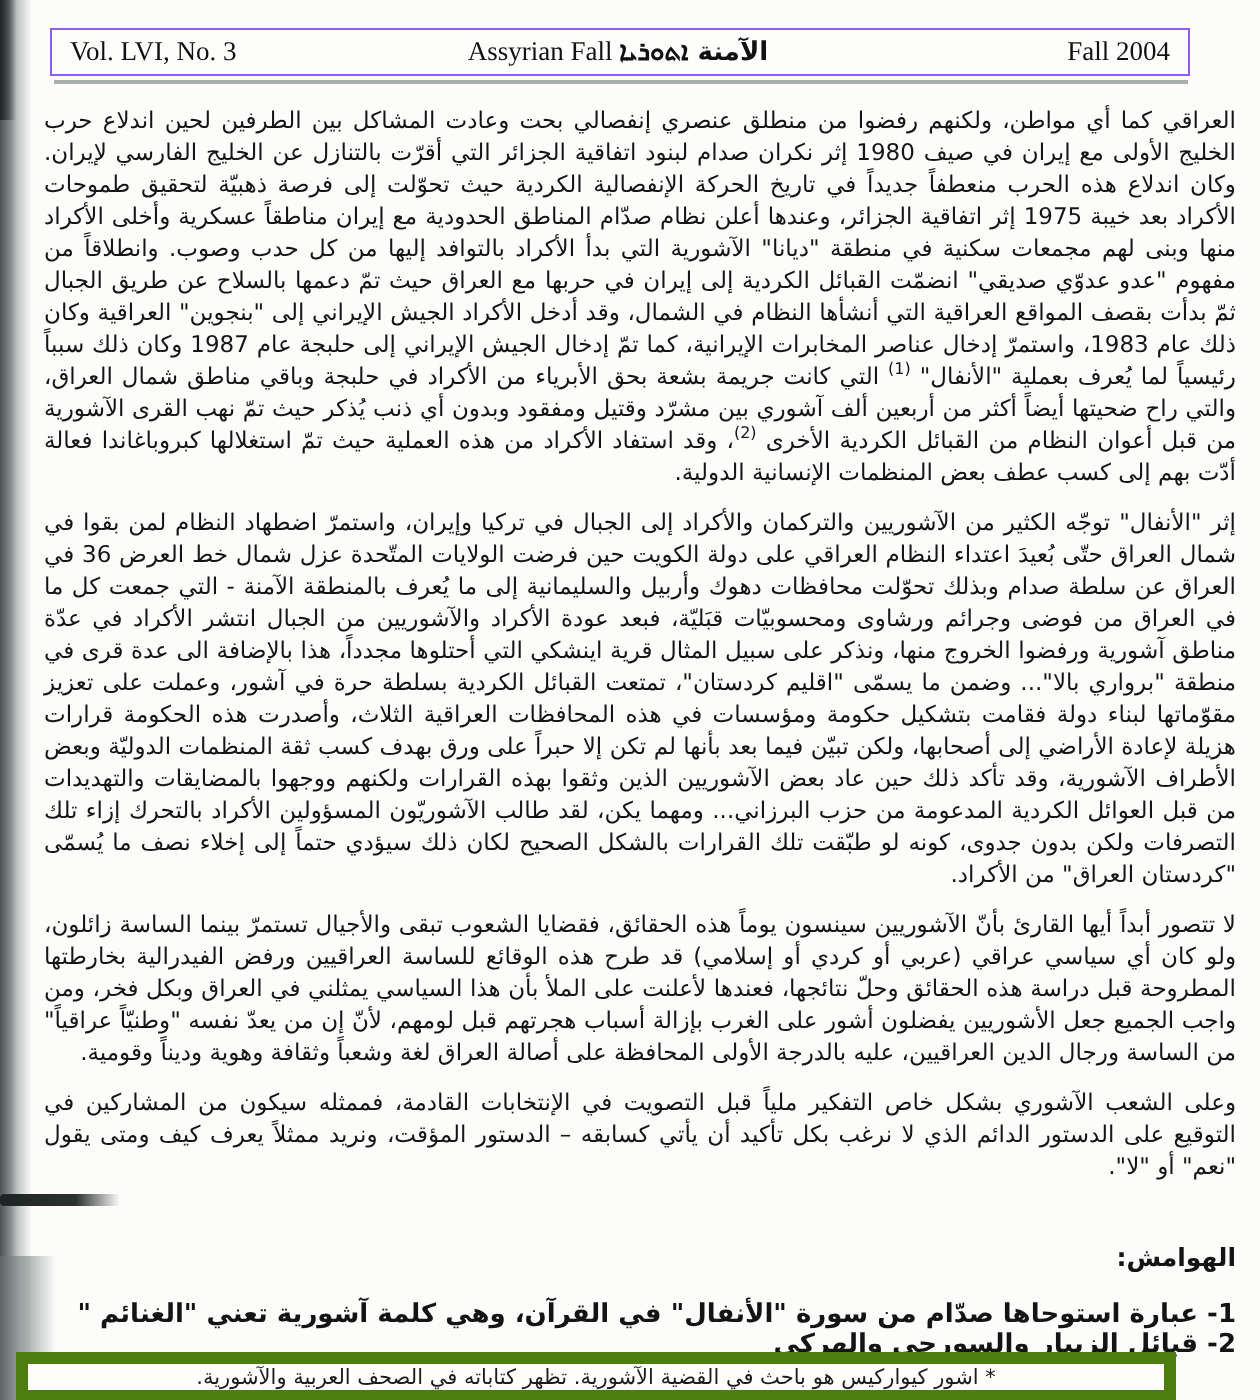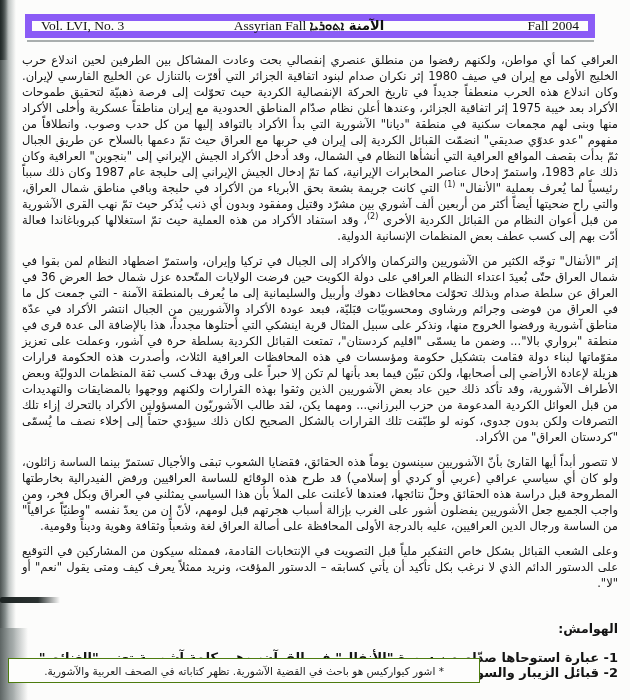--- a/index.html
+++ b/index.html
@@ -29,21 +29,21 @@
   }
   .edge-streak {
     position: absolute; left: 0; top: 597px; width: 62px; height: 6px;
     background: linear-gradient(90deg, #1d2423 0px, #2b3231 38px, rgba(252,252,251,0) 60px);
     border-radius: 2px;
   }
   
   .header-box {
     position: absolute; left: 25px; top: 14px; width: 570px; height: 24px;
     box-sizing: border-box;
-    border: 7px solid #8b5cf6;
+    border: 1px solid #8b5cf6;
     background: #fdfdfc;
     display: flex; align-items: center; justify-content: space-between;
     padding: 0 9px;
     font-family: "Liberation Serif", serif;
     font-size: 13.5px; color: #111;
     white-space: nowrap;
   }
   .header-center {
     position: absolute; left: 0; right: 0; text-align: center;
     pointer-events: none;
@@ -74,23 +74,23 @@
     direction: rtl; color: #141414; margin-top: 44px;
   }
   .fn-heading {
     font-weight: bold; font-size: 12.5px; margin-bottom: 14px;
   }
   .fn-item {
     font-weight: bold; font-size: 13px; line-height: 15px;
   }
   
   .author-box {
-    position: absolute; left: 8px; top: 658px; width: 472px; height: 25px;
+    position: absolute; left: 8px; top: 676px; width: 580px; height: 25px;
     box-sizing: border-box;
-    border: 1px solid #4d7c0f;
+    border: 6px solid #4d7c0f;
     background: #fdfdfc;
     display: flex; align-items: center; justify-content: center;
     direction: rtl;
     font-size: 10.5px; color: #1b1b1b;
   }
 </style>
 </head>
 <body>
 
 <div class="page">
@@ -107,21 +107,21 @@
       <span class="syriac">الآمنة ܐܬܘܪܝܐ</span>
     </span>
     <span>Fall 2004</span>
   </div>
   <div class="header-shadow"></div>
 
   <div class="body-text">
     <p><span>العراقي كما أي مواطن، ولكنهم رفضوا من منطلق عنصري إنفصالي بحت وعادت المشاكل بين الطرفين لحين اندلاع حرب الخليج الأولى مع إيران في صيف 1980 إثر نكران صدام لبنود اتفاقية الجزائر التي أقرّت بالتنازل عن الخليج الفارسي لإيران. وكان اندلاع هذه الحرب منعطفاً جديداً في تاريخ الحركة الإنفصالية الكردية حيث تحوّلت إلى فرصة ذهبيّة لتحقيق طموحات الأكراد بعد خيبة 1975 إثر اتفاقية الجزائر، وعندها أعلن نظام صدّام المناطق الحدودية مع إيران مناطقاً عسكرية وأخلى الأكراد منها وبنى لهم مجمعات سكنية في منطقة "ديانا" الآشورية التي بدأ الأكراد بالتوافد إليها من كل حدب وصوب. وانطلاقاً من مفهوم "عدو عدوّي صديقي" انضمّت القبائل الكردية إلى إيران في حربها مع العراق حيث تمّ دعمها بالسلاح عن طريق الجبال ثمّ بدأت بقصف المواقع العراقية التي أنشأها النظام في الشمال، وقد أدخل الأكراد الجيش الإيراني إلى "بنجوين" العراقية وكان ذلك عام 1983، واستمرّ إدخال عناصر المخابرات الإيرانية، كما تمّ إدخال الجيش الإيراني إلى حلبجة عام 1987 وكان ذلك سبباً رئيسياً لما يُعرف بعملية "الأنفال" </span><sup>(1)</sup><span> التي كانت جريمة بشعة بحق الأبرياء من الأكراد في حلبجة وباقي مناطق شمال العراق، والتي راح ضحيتها أيضاً أكثر من أربعين ألف آشوري بين مشرّد وقتيل ومفقود وبدون أي ذنب يُذكر حيث تمّ نهب القرى الآشورية من قبل أعوان النظام من القبائل الكردية الأخرى </span><sup>(2)</sup><span>، وقد استفاد الأكراد من هذه العملية حيث تمّ استغلالها كبروباغاندا فعالة أدّت بهم إلى كسب عطف بعض المنظمات الإنسانية الدولية.</span></p>
     <p>إثر "الأنفال" توجّه الكثير من الآشوريين والتركمان والأكراد إلى الجبال في تركيا وإيران، واستمرّ اضطهاد النظام لمن بقوا في شمال العراق حتّى بُعيدَ اعتداء النظام العراقي على دولة الكويت حين فرضت الولايات المتّحدة عزل شمال خط العرض 36 في العراق عن سلطة صدام وبذلك تحوّلت محافظات دهوك وأربيل والسليمانية إلى ما يُعرف بالمنطقة الآمنة - التي جمعت كل ما في العراق من فوضى وجرائم ورشاوى ومحسوبيّات قبَليّة، فبعد عودة الأكراد والآشوريين من الجبال انتشر الأكراد في عدّة مناطق آشورية ورفضوا الخروج منها، ونذكر على سبيل المثال قرية اينشكي التي أحتلوها مجدداً، هذا بالإضافة الى عدة قرى في منطقة "برواري بالا"... وضمن ما يسمّى "اقليم كردستان"، تمتعت القبائل الكردية بسلطة حرة في آشور، وعملت على تعزيز مقوّماتها لبناء دولة فقامت بتشكيل حكومة ومؤسسات في هذه المحافظات العراقية الثلاث، وأصدرت هذه الحكومة قرارات هزيلة لإعادة الأراضي إلى أصحابها، ولكن تبيّن فيما بعد بأنها لم تكن إلا حبراً على ورق بهدف كسب ثقة المنظمات الدوليّة وبعض الأطراف الآشورية، وقد تأكد ذلك حين عاد بعض الآشوريين الذين وثقوا بهذه القرارات ولكنهم ووجهوا بالمضايقات والتهديدات من قبل العوائل الكردية المدعومة من حزب البرزاني... ومهما يكن، لقد طالب الآشوريّون المسؤولين الأكراد بالتحرك إزاء تلك التصرفات ولكن بدون جدوى، كونه لو طبّقت تلك القرارات بالشكل الصحيح لكان ذلك سيؤدي حتماً إلى إخلاء نصف ما يُسمّى "كردستان العراق" من الأكراد.</p>
     <p>لا تتصور أبداً أيها القارئ بأنّ الآشوريين سينسون يوماً هذه الحقائق، فقضايا الشعوب تبقى والأجيال تستمرّ بينما الساسة زائلون، ولو كان أي سياسي عراقي (عربي أو كردي أو إسلامي) قد طرح هذه الوقائع للساسة العراقيين ورفض الفيدرالية بخارطتها المطروحة قبل دراسة هذه الحقائق وحلّ نتائجها، فعندها لأعلنت على الملأ بأن هذا السياسي يمثلني في العراق وبكل فخر، ومن واجب الجميع جعل الأشوريين يفضلون أشور على الغرب بإزالة أسباب هجرتهم قبل لومهم، لأنّ إن من يعدّ نفسه "وطنيّاً عراقياً" من الساسة ورجال الدين العراقيين، عليه بالدرجة الأولى المحافظة على أصالة العراق لغة وشعباً وثقافة وهوية وديناً وقومية.</p>
-    <p>وعلى الشعب القبائل بشكل خاص التفكير ملياً قبل التصويت في الإنتخابات القادمة، فممثله سيكون من المشاركين في التوقيع على الدستور الدائم الذي لا نرغب بكل تأكيد أن يأتي كسابقه – الدستور المؤقت، ونريد ممثلاً يعرف كيف ومتى يقول "نعم" أو "لا".</p>
+    <p>وعلى الشعب الآشوري بشكل خاص التفكير ملياً قبل التصويت في الإنتخابات القادمة، فممثله سيكون من المشاركين في التوقيع على الدستور الدائم الذي لا نرغب بكل تأكيد أن يأتي كسابقه – الدستور المؤقت، ونريد ممثلاً يعرف كيف ومتى يقول "نعم" أو "لا".</p>
   </div>
 
   <div class="footnotes">
     <div class="fn-heading">الهوامش:</div>
     <div class="fn-item">1- عبارة استوحاها صدّام من سورة "الأنفال" في القرآن، وهي كلمة آشورية تعني "الغنائم "</div>
     <div class="fn-item">2- قبائل الزيبار والسورجي والهركي</div>
   </div>
 
   <div class="author-box">
     <span>* اشور كيواركيس هو باحث في القضية الآشورية. تظهر كتاباته في الصحف العربية والآشورية.</span>

